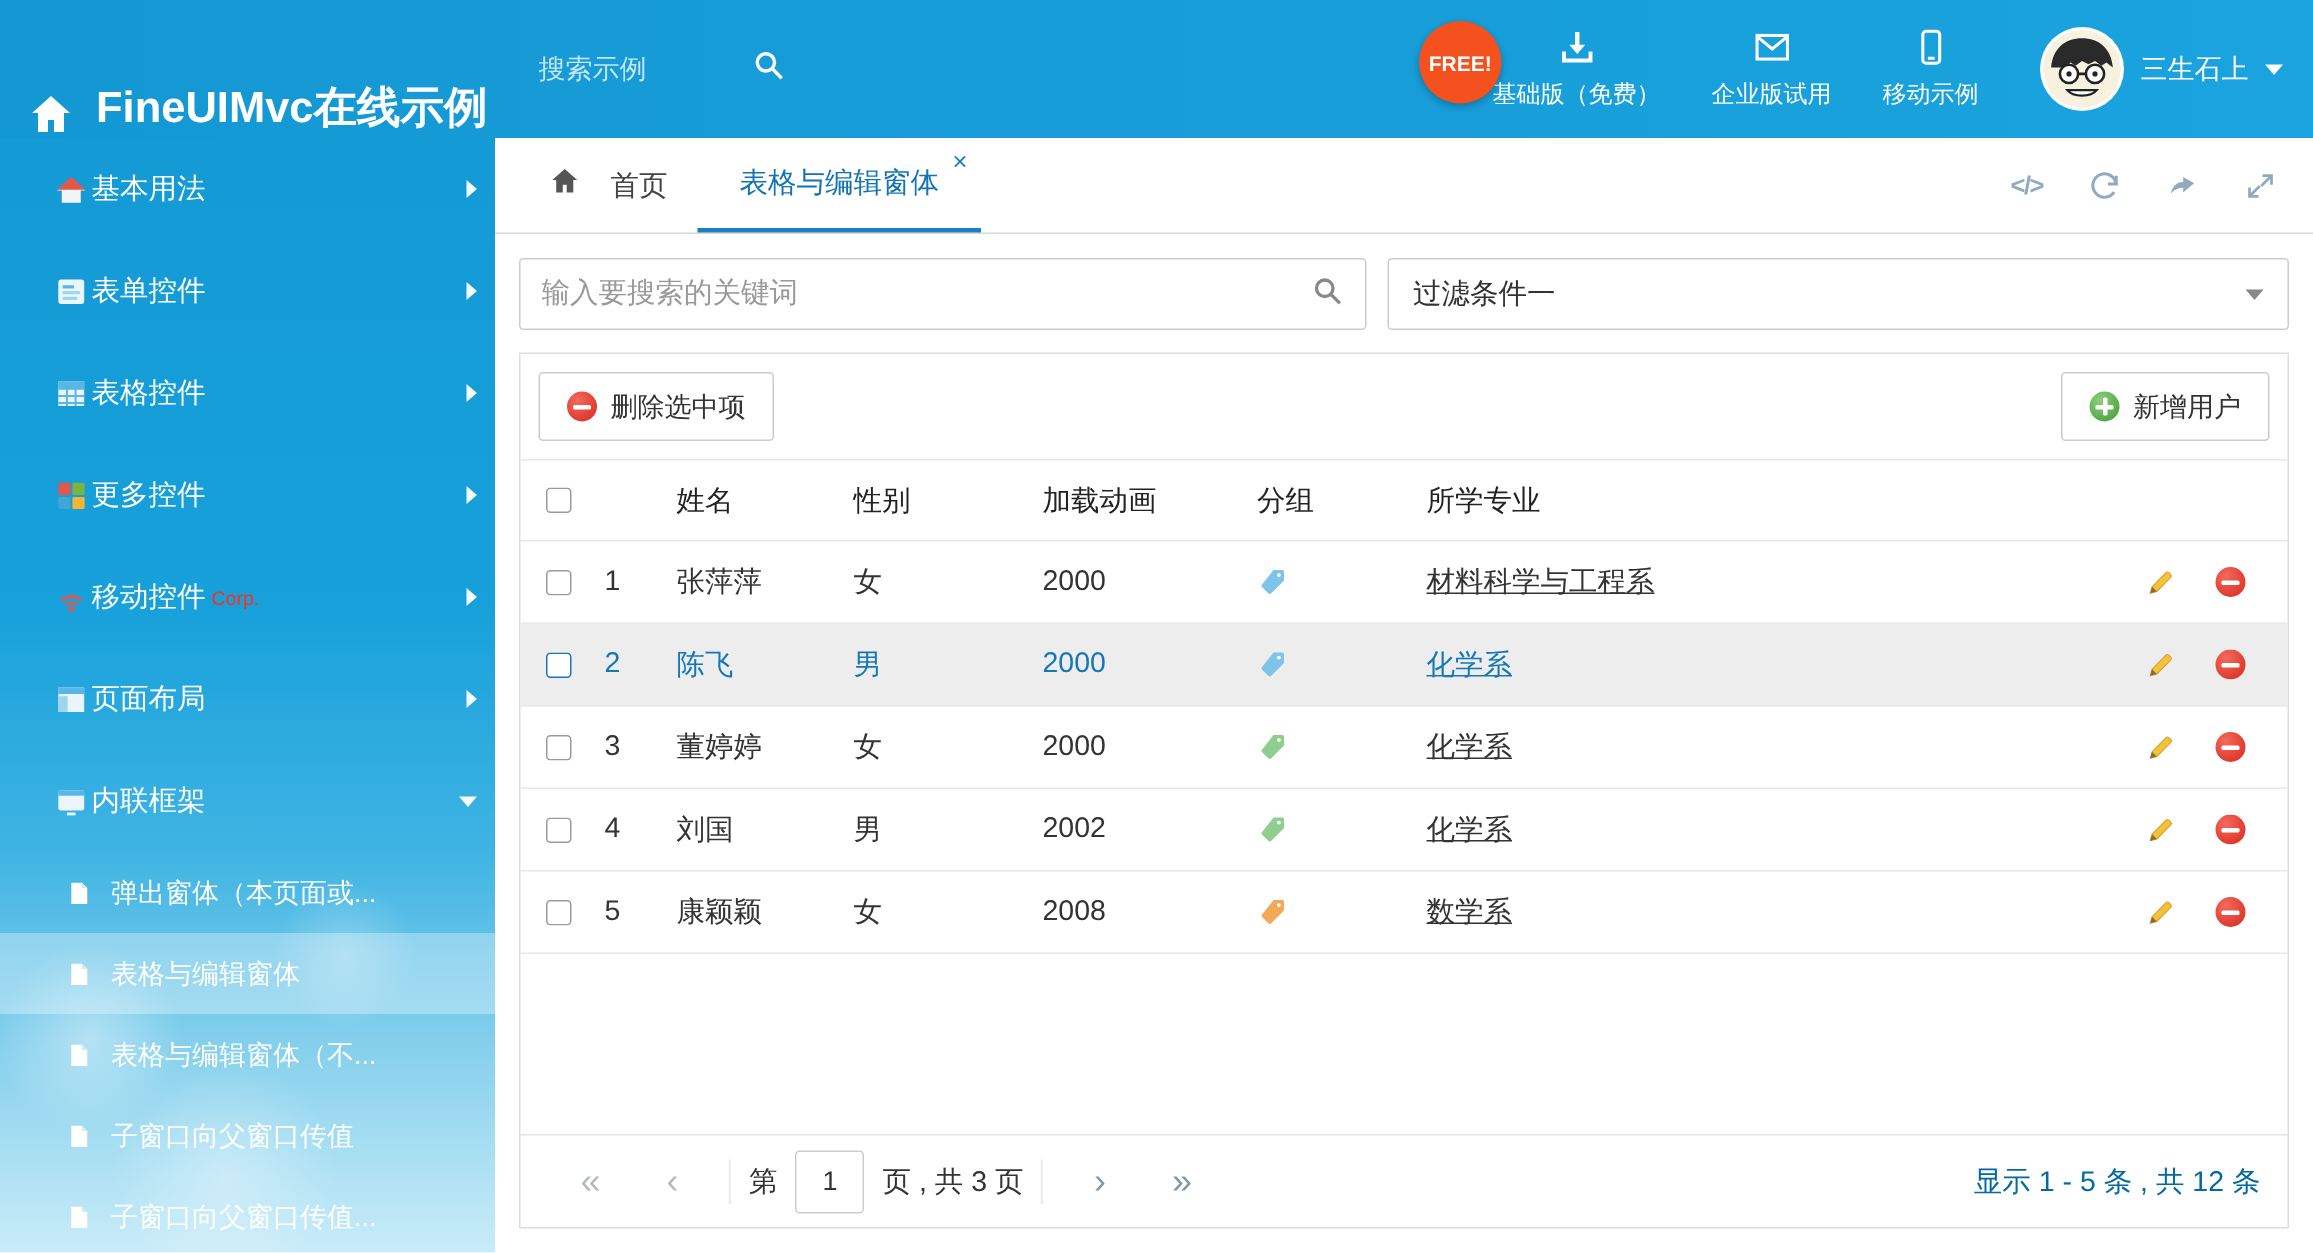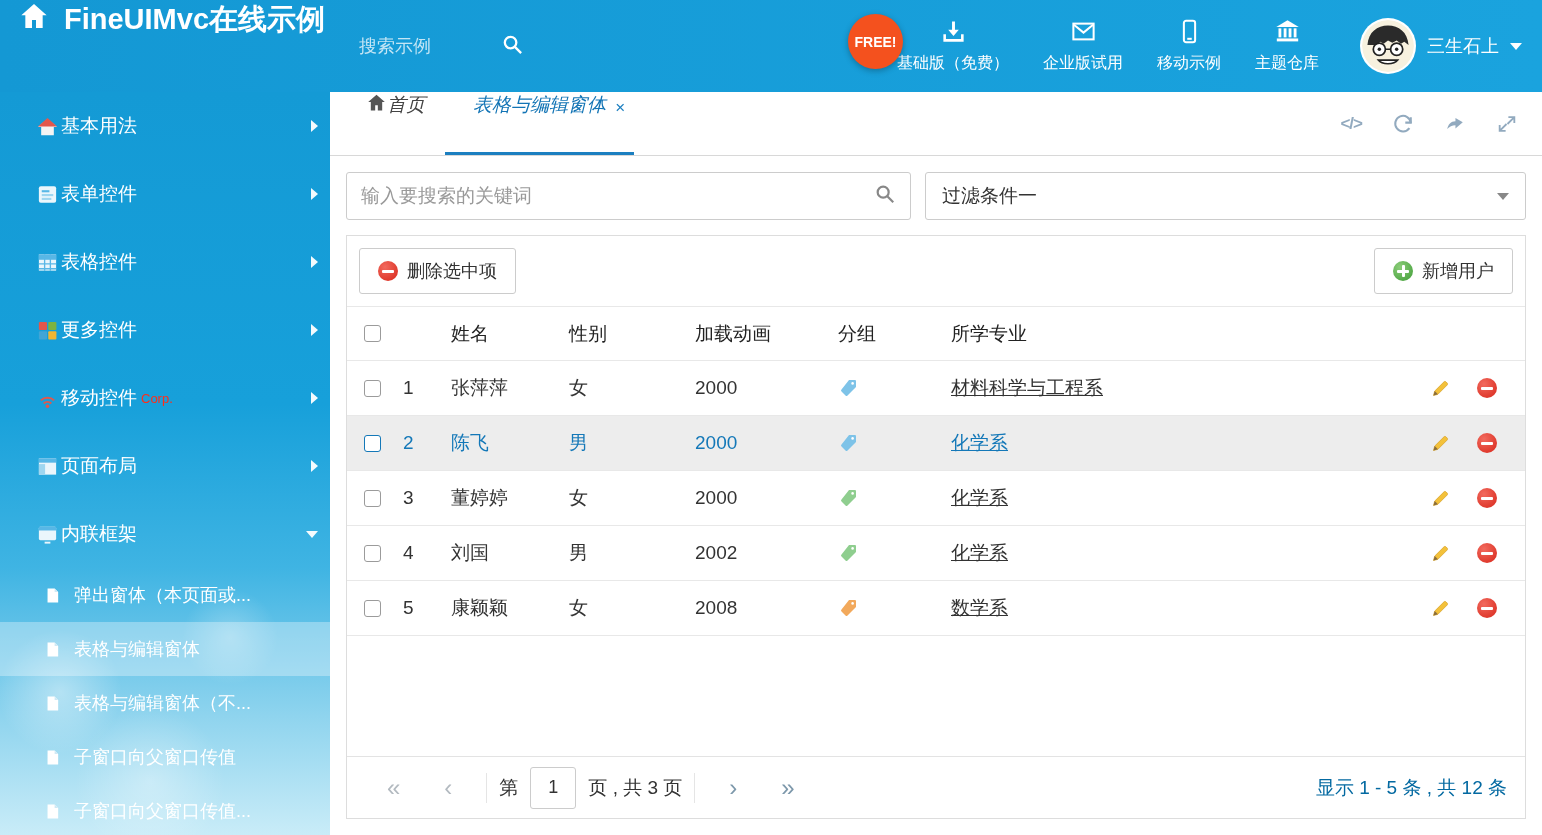--- a/index.html
+++ b/index.html
@@ -2,21 +2,21 @@
 <html><head>
 <meta charset="utf-8">
 <style>
   * { box-sizing: border-box; margin: 0; padding: 0; }
   html,body { width:1542px; height:835px; overflow:hidden; }
   body { font-family:"Liberation Sans","DejaVu Sans",sans-serif; background:#fff; }
   .app { position:relative; width:1542px; height:835px; overflow:hidden; }
 
   
   .header { height:92px; background:linear-gradient(90deg,#1498d4,#1aa3de); display:flex; align-items:stretch; padding:0 20px 0 18px; position:relative; }
-  .brand { display:flex; align-items:flex-start; gap:14px; color:#fff; }
+  .brand { display:flex; align-items:flex-end; gap:14px; color:#fff; }
   .brand svg { display:block; }
   .brand-title { font-size:29px; font-weight:bold; color:#fff; white-space:nowrap; }
   .hsearch { display:flex; align-items:center; margin-left:34px; gap:12px; }
   .hsearch input { background:transparent; border:none; outline:none; color:#fff; font-size:18px; width:130px; }
   .hsearch input::placeholder { color:rgba(255,255,255,.75); }
   .hnav { display:flex; margin-left:auto; align-items:stretch; }
   .hnav-item { display:flex; flex-direction:column; align-items:center; justify-content:center; gap:8px; color:#fff; font-size:16px; padding:0 17px; position:relative; cursor:pointer; white-space:nowrap; }
   .hnav-item svg { height:27px; display:block; }
   .free-badge { position:absolute; top:14px; left:-32px; width:55px; height:55px; border-radius:50%; background:#f4511e; color:#fff; font-size:14px; font-weight:bold; display:flex; align-items:center; justify-content:center; box-shadow:0 2px 6px rgba(0,0,0,.28); z-index:3; }
   .huser { display:flex; align-items:center; margin-left:24px; gap:11px; color:#fff; font-size:18px; cursor:pointer; white-space:nowrap; }
@@ -38,21 +38,21 @@
   .tri-r { width:0; height:0; border-top:6px solid transparent; border-bottom:6px solid transparent; border-left:7px solid rgba(255,255,255,.95); }
   .tri-d { width:0; height:0; border-left:6px solid transparent; border-right:6px solid transparent; border-top:7px solid rgba(255,255,255,.95); }
   .corp { color:#ff2d1a; font-size:13px; margin-left:2px; }
   .ssub-item { height:54px; display:flex; align-items:center; padding:0 22px 0 44px; font-size:18px; gap:13px; cursor:pointer; white-space:nowrap; }
   .ssub-item svg { flex:none; display:block; }
   .ssub-item.active { background:rgba(255,255,255,.32); }
 
   
   .main { position:absolute; top:92px; left:330px; right:0; bottom:0; background:#fff; display:flex; flex-direction:column; }
   .tabbar { height:64px; flex:none; display:flex; align-items:stretch; border-bottom:1px solid #d8d8d8; padding:0 16px; }
-  .tab { display:flex; gap:0; padding:0 20px; font-size:19px; color:#444; cursor:pointer;font-style:italic; }
+  .tab { display:flex; align-items:center; gap:20px; padding:0 20px; font-size:19px; color:#444; cursor:pointer; }
   .tab.active { color:#1274b5; border-bottom:3px solid #1c7fc0; position:relative; padding:0 28px; }
   .tab.active .close { position:absolute; top:7px; right:9px; font-size:17px; color:#1c7fc0; line-height:1; cursor:pointer; }
   .tab-tools { margin-left:auto; display:flex; align-items:center; gap:30px; color:#92aabf; padding-right:8px; }
   .tab-tools .tool { cursor:pointer; display:flex; align-items:center; }
   .tab-tools .code { font-size:17px; font-weight:bold; letter-spacing:-1px; }
 
   .content { flex:1; display:flex; flex-direction:column; padding:16px; gap:15px; min-height:0; }
   .filter-row { display:flex; gap:14px; flex:none; }
   .searchbox { width:565px; height:48px; border:1px solid #ccc; border-radius:3px; display:flex; align-items:center; padding:0 14px; gap:10px; background:#fff; }
   .searchbox input { flex:1; border:none; outline:none; font-size:19px; color:#ec4899; }
@@ -144,33 +144,20 @@
       </div>
       <div class="hnav-item">
         <span>
           <svg width="27" height="27" viewBox="0 0 24 24" fill="none" stroke="#fff" stroke-width="1.8">
               <rect x="7" y="2.5" width="10" height="19" rx="2"></rect>
               <line x1="10" y1="18.5" x2="14" y2="18.5"></line>
             </svg>
         </span>
         <span>移动示例</span>
       </div>
-      <div class="hnav-item">
-        <span>
-          <svg width="27" height="27" viewBox="0 0 24 24" fill="#fff">
-              <path d="M12 2L2 8h20z"></path>
-              <rect x="4" y="9.2" width="2.5" height="8"></rect>
-              <rect x="8.6" y="9.2" width="2.5" height="8"></rect>
-              <rect x="13" y="9.2" width="2.5" height="8"></rect>
-              <rect x="17.5" y="9.2" width="2.5" height="8"></rect>
-              <rect x="2.5" y="18.2" width="19" height="2.6"></rect>
-            </svg>
-        </span>
-        <span>主题仓库</span>
-      </div>
     </nav>
     <div class="huser">
       <span class="avatar">
         <svg width="52" height="52" viewBox="0 0 48 48">
             <circle cx="24" cy="24" r="24" fill="#f7f1df"></circle>
             <path d="M5 23C6 11 14 5 24 5s18 6 19 18l-4-3-3 2-4-3-4 2-4-2-4 3-3-2-4 3z" fill="#2a2a2a"></path>
             <circle cx="16" cy="27" r="5.6" fill="#fff" stroke="#222" stroke-width="1.6"></circle>
             <circle cx="32" cy="27" r="5.6" fill="#fff" stroke="#222" stroke-width="1.6"></circle>
             <line x1="21.6" y1="27" x2="26.4" y2="27" stroke="#222" stroke-width="1.6"></line>
             <circle cx="16" cy="27" r="1.6" fill="#222"></circle>

